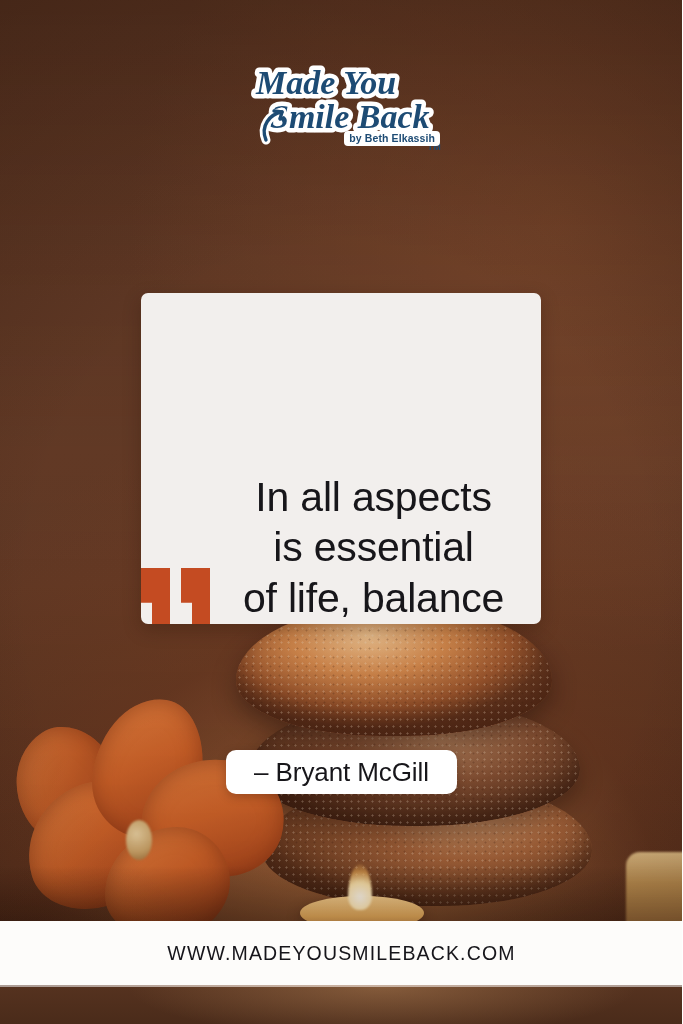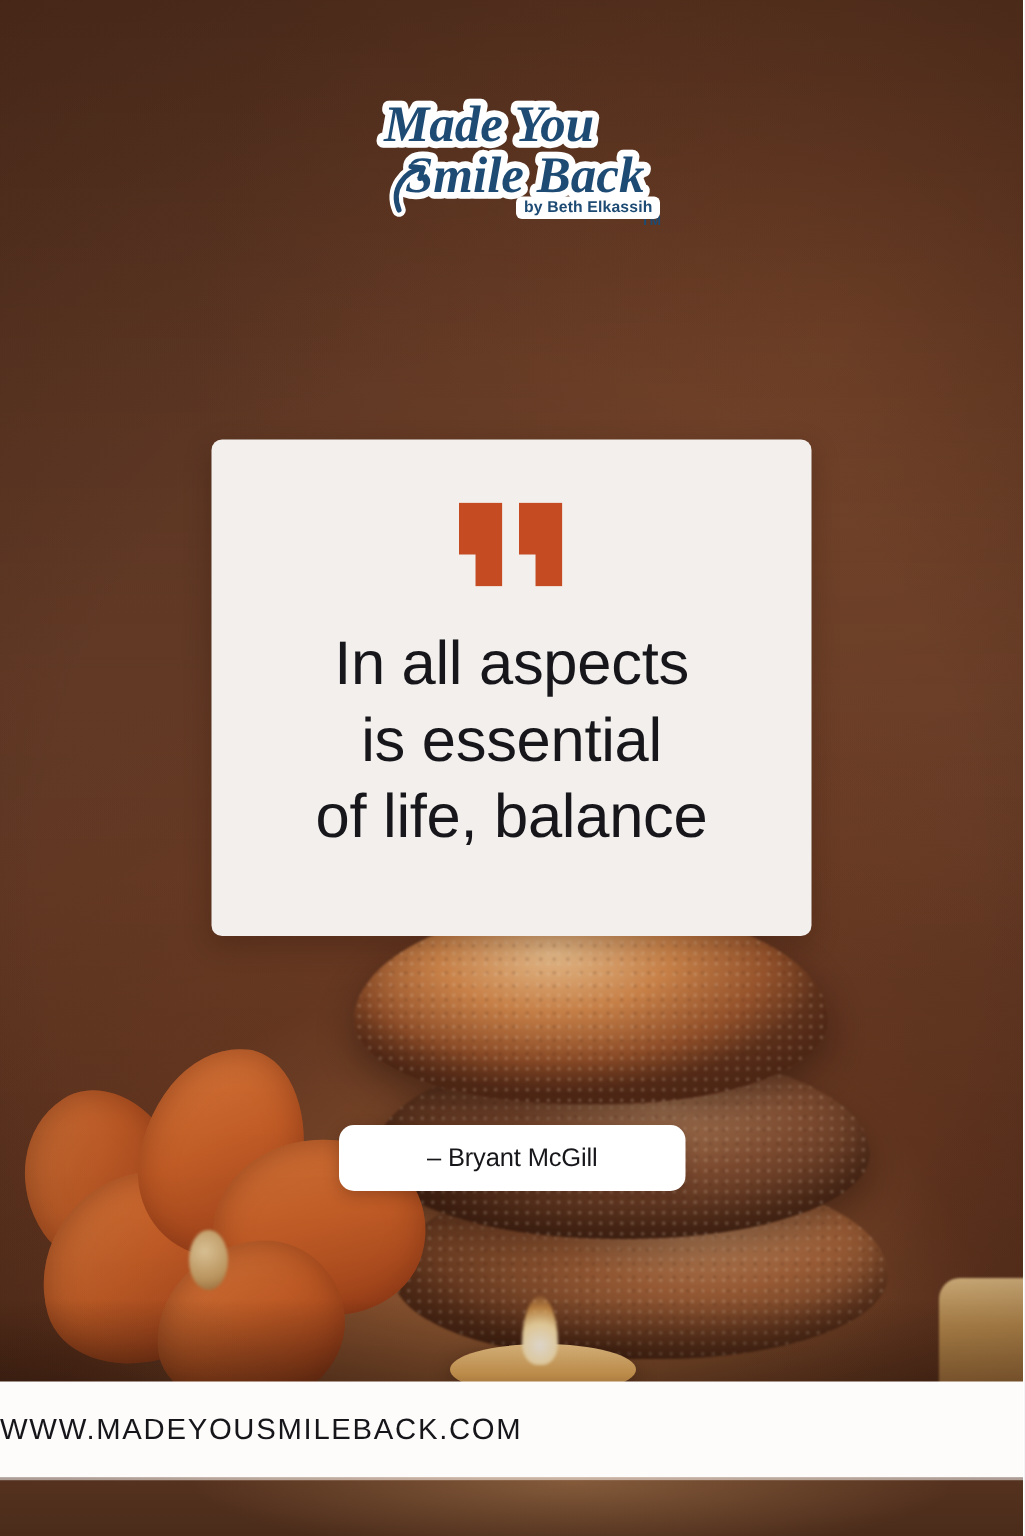--- a/index.html
+++ b/index.html
@@ -162,22 +162,22 @@
 
   
   .quote-card {
     position: absolute;
     left: 141px; top: 293px;
     width: 400px; height: 331px;
     background: #f2efed;
     border-radius: 7px;
     box-shadow: 0 6px 18px rgba(38,17,8,0.28);
     display: flex;
-    flex-direction: column;
-    align-items: center;
+    flex-direction: row;
+    align-items: flex-end;
     box-sizing: border-box;
     padding-top: 42px;
   }
   .quote-mark {
     width: 70px; height: 56px;
     position: relative;
   }
   .quote-mark .qglyph {
     position: absolute;
     top: 0;
@@ -208,33 +208,34 @@
     width: 231px; height: 44px;
     background: #ffffff;
     border-radius: 10px;
     display: flex;
     align-items: center;
     justify-content: center;
     box-shadow: 0 3px 10px rgba(38,17,8,0.25);
   }
   .author-text {
     color: #17161a;
-    font-size: 17px;
+    font-size: 26px;
     letter-spacing: -0.1px;
     white-space: nowrap;
   }
 
   
   .footer {
     position: absolute;
     left: 0; top: 921px;
     width: 683px; height: 64px;
     background: #fdfcfa;
     display: flex;
     align-items: center;
+    justify-content: center;
   }
   .footer-url {
     color: #16151a;
     font-size: 19.5px;
     letter-spacing: 1.15px;
     white-space: nowrap;
   }
   .footer-rule {
     position: absolute;
     left: 0; top: 985px; width: 683px; height: 2px;

